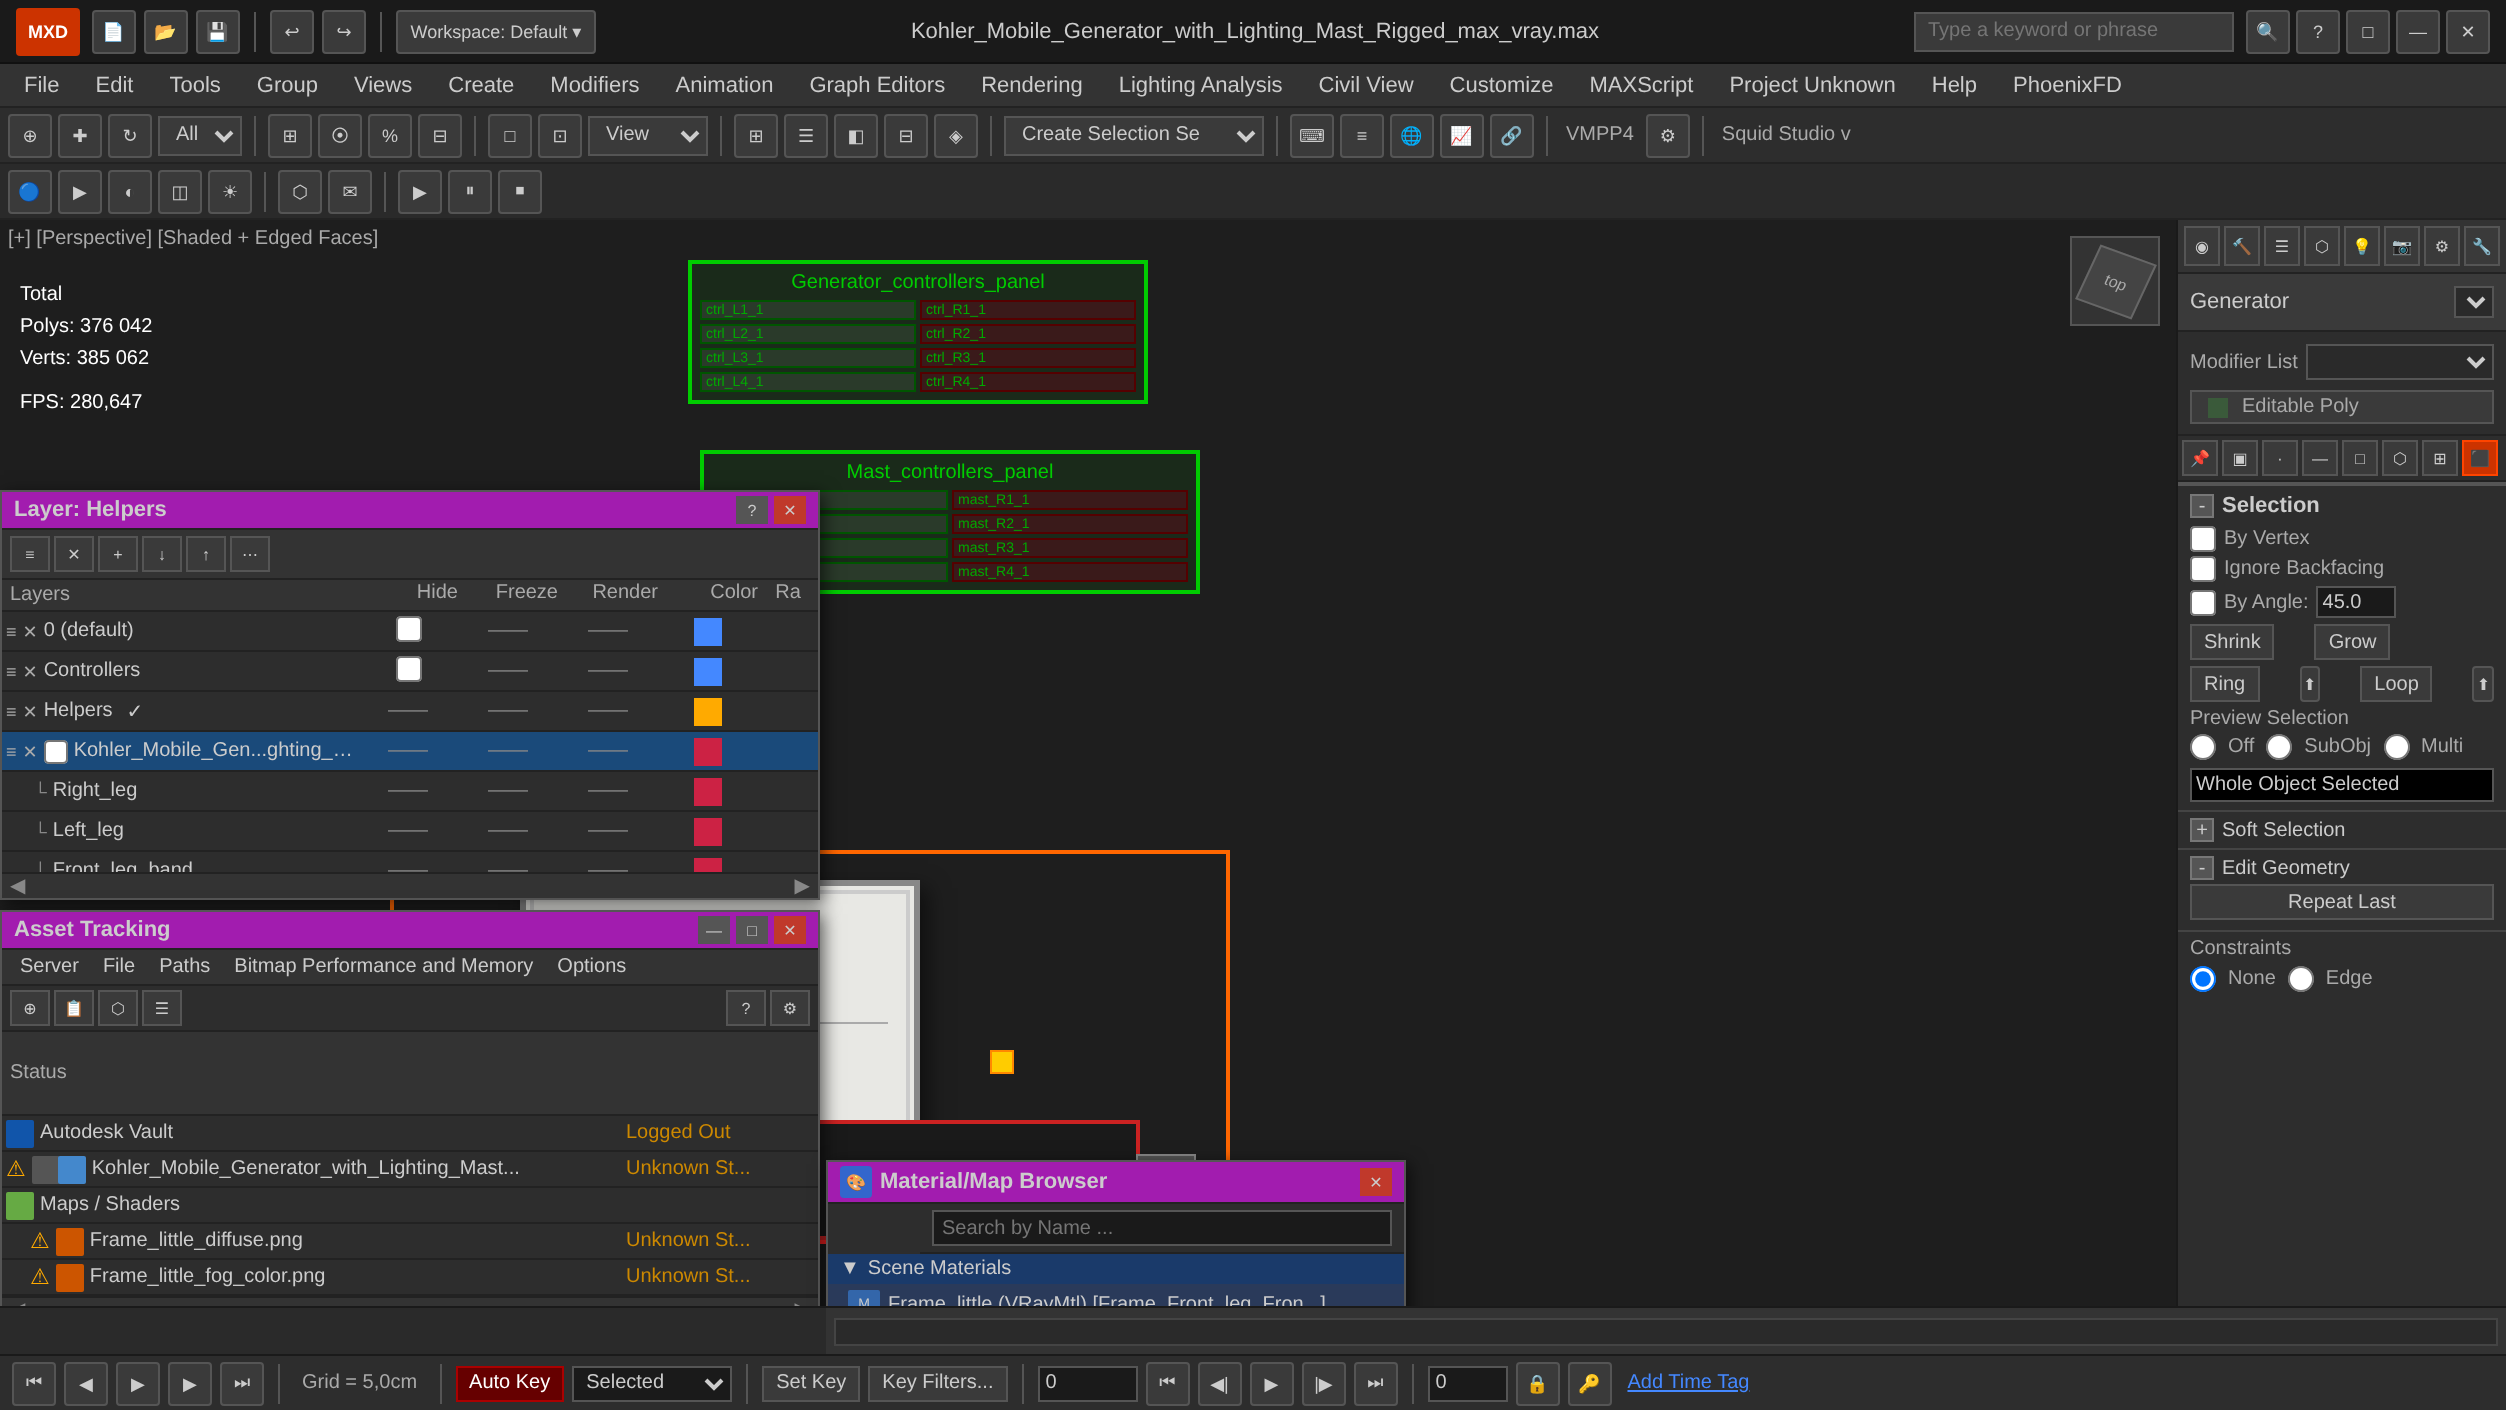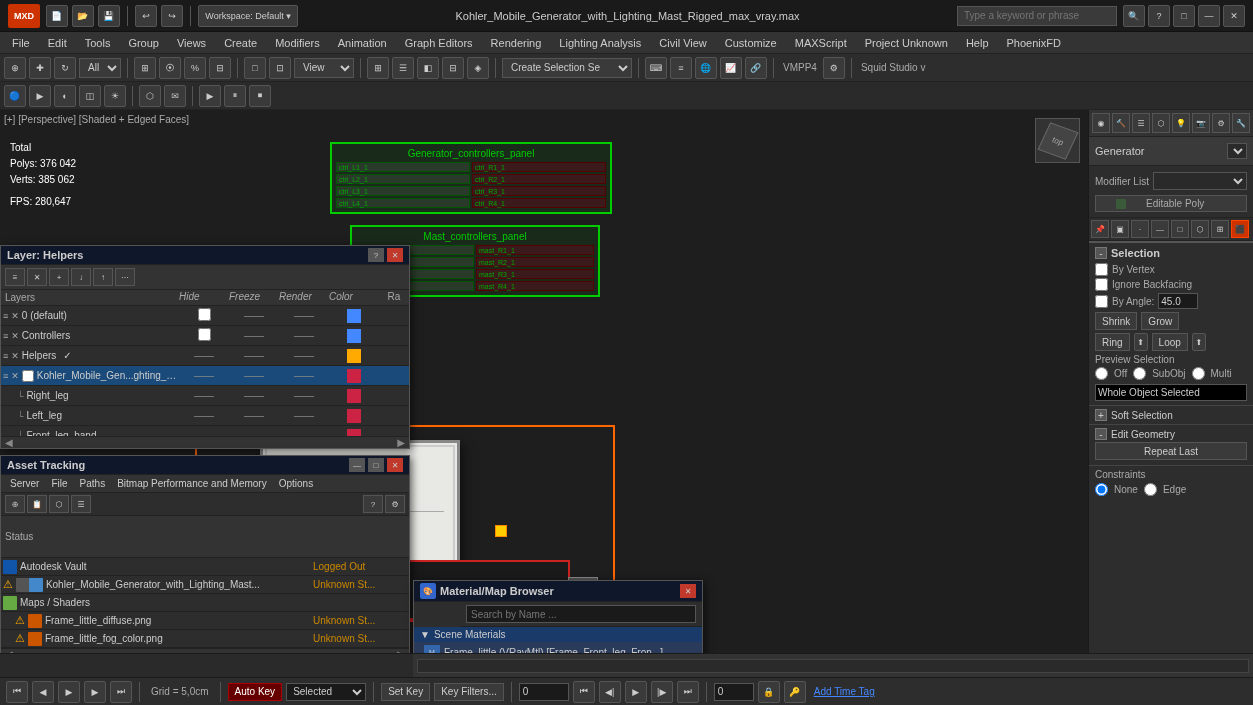--- a/index.html
+++ b/index.html
@@ -198,22 +198,22 @@
     }
     .rp-modifier {
       padding: 3px 6px;
       font-size: 10px;
       color: #aaa;
       border-bottom: 1px solid #222;
     }
     .modifier-item {
       display: flex;
       align-items: center;
-      gap: 20px;
-      padding: 2px 20px;
+      gap: 7px;
+      padding: 2px 8px;
       background: #3a3a3a;
       border: 1px solid #555;
       margin: 2px 0;
     }
     .mod-color { width: 10px; height: 10px; background: #555; flex-shrink: 0; }
 
     
     .rp-section {
       border-top: 2px solid #555;
       padding: 4px 6px;
@@ -312,21 +312,21 @@
     }
 
     
     .floating-panel {
       position: absolute;
       background: #2d2d2d;
       border: 1px solid #555;
       box-shadow: 2px 2px 8px rgba(0,0,0,0.6);
     }
     .fp-header {
-      background: #0f172a;
+      background: #a21caf;
       padding: 2px 6px;
       display: flex;
       align-items: center;
       justify-content: space-between;
       border-bottom: 1px solid #222;
       cursor: move;
     }
     .fp-title { font-size: 11px; color: #cccccc; font-weight: bold; }
     .fp-controls { display: flex; gap: 3px; }
     .fp-btn {
@@ -369,21 +369,21 @@
       align-items: center;
       justify-content: center;
     }
     .layer-headers {
       display: flex;
       background: #333;
       border-bottom: 1px solid #222;
       padding: 1px 0;
     }
     .lh-name { flex: 1; padding: 1px 4px; font-size: 10px; color: #aaa; }
-    .lh-col { width: 50px; text-align: left; font-size: 10px; color: #aaa; font-style: italic; }
+    .lh-col { width: 50px; text-align: right; font-size: 10px; color: #aaa; }
     .lh-col2 { width: 30px; text-align: center; font-size: 10px; color: #aaa; }
     .layer-list { overflow-y: auto; max-height: 130px; }
     .layer-row {
       display: flex;
       align-items: center;
       height: 20px;
       border-bottom: 1px solid #222;
       cursor: pointer;
     }
     .layer-row.selected { background: #1a4a7a; }
@@ -531,21 +531,21 @@
     .radio-row {
       display: flex;
       align-items: center;
       gap: 6px;
       margin: 2px 0;
       font-size: 10px;
       color: #aaa;
     }
     .btn-row {
       display: flex;
-      gap: 4px;
+      gap: 20px;
       margin: 3px 0;
     }
   </style>
 </head>
 <body>
 
 <div class="title-bar">
   <div class="app-logo">
     <span>MXD</span>
   </div>
@@ -651,21 +651,21 @@
   <div class="viewport">
     <div class="viewport-label">[+] [Perspective] [Shaded + Edged Faces]</div>
 
     <div class="viewport-stats">
       <div><span>Total</span></div>
       <div><span>Polys:</span> <span>376 042</span></div>
       <div><span>Verts:</span> <span>385 062</span></div>
       <div style="margin-top:6px;"><span>FPS:</span> <span>280,647</span></div>
     </div>
 
-    <div class="ctrl-panel" style="top:20px; left:330px; width:282px;margin-top:12px;">
+    <div class="ctrl-panel" style="top:20px; left:344px; width:230px;">
       <div class="ctrl-panel-title">Generator_controllers_panel</div>
       <div class="ctrl-panel-grid">
         <div class="ctrl-cell">ctrl_L1_1</div>
         <div class="ctrl-cell ctrl-cell-red">ctrl_R1_1</div>
         <div class="ctrl-cell">ctrl_L2_1</div>
         <div class="ctrl-cell ctrl-cell-red">ctrl_R2_1</div>
         <div class="ctrl-cell">ctrl_L3_1</div>
         <div class="ctrl-cell ctrl-cell-red">ctrl_R3_1</div>
         <div class="ctrl-cell">ctrl_L4_1</div>
         <div class="ctrl-cell ctrl-cell-red">ctrl_R4_1</div>

